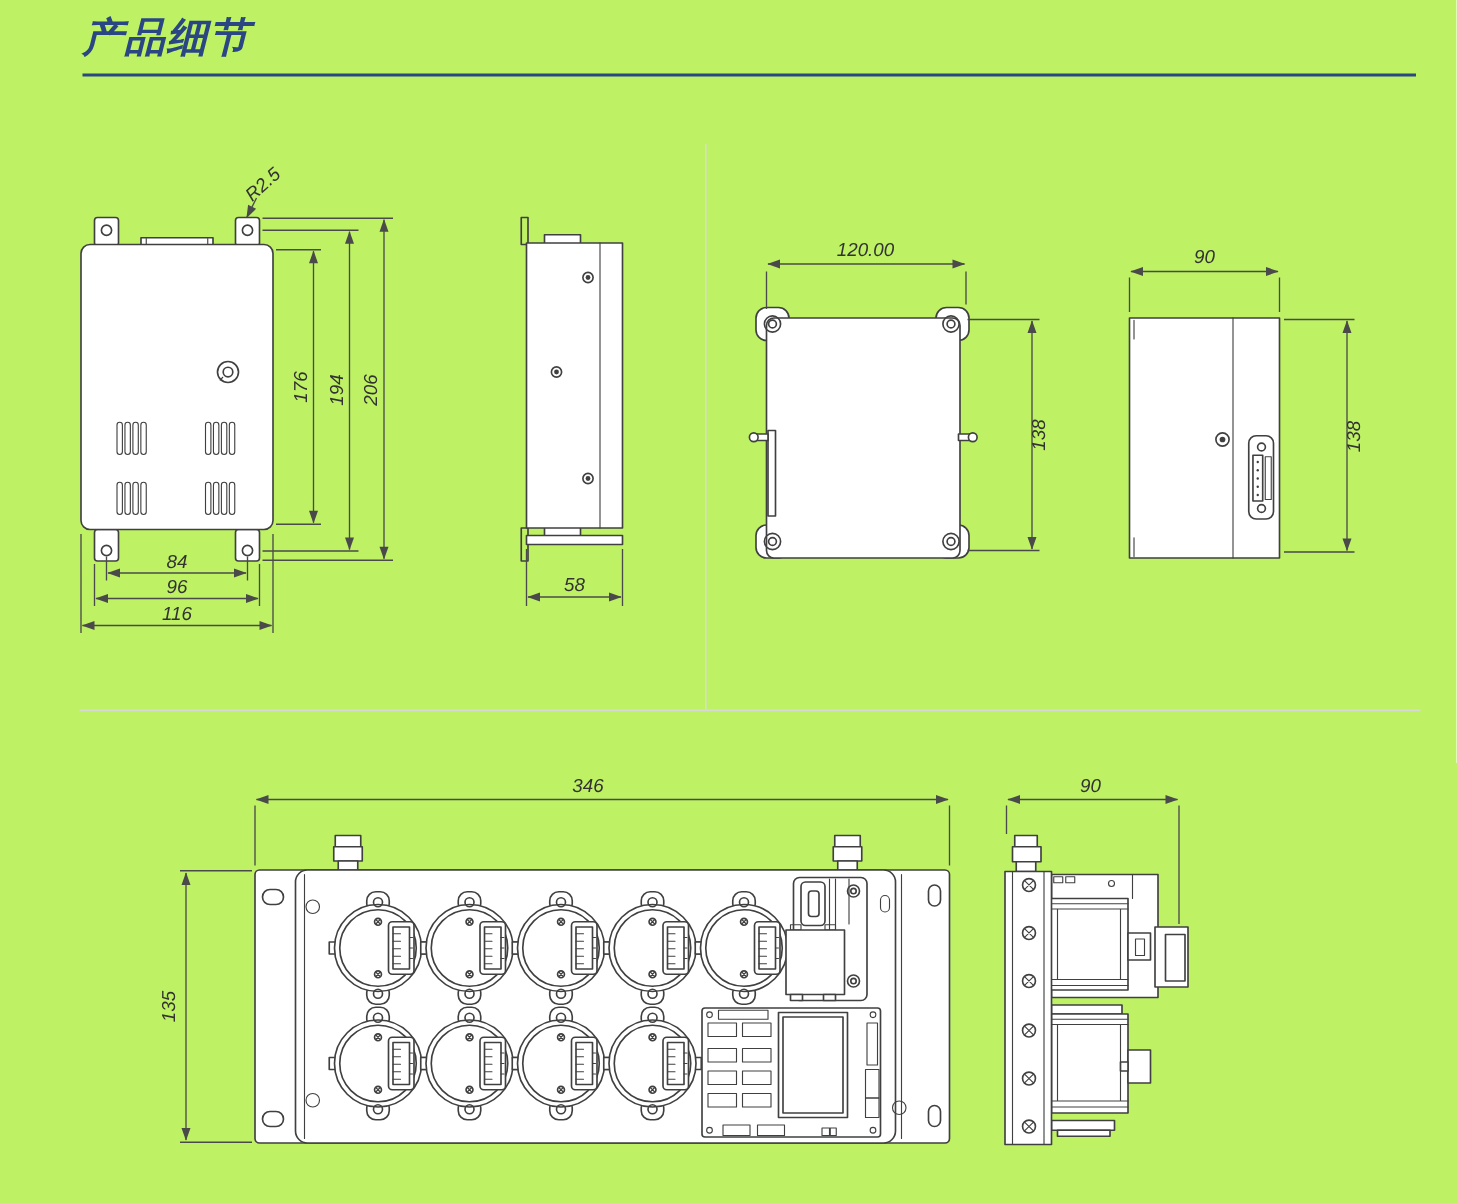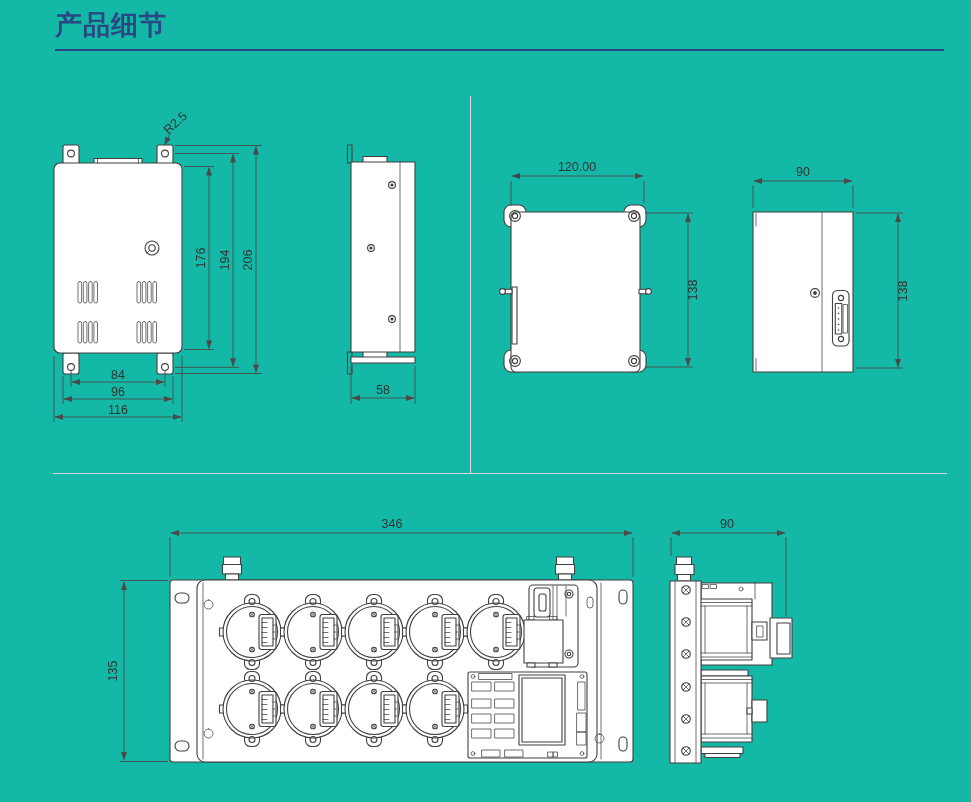--- a/index.html
+++ b/index.html
@@ -1,17 +1,17 @@
 <!DOCTYPE html>
 <html><head>
 <meta charset="utf-8">
 <style>
   html,body{margin:0;padding:0;background:#fff;}
-  #stage{position:relative;width:971px;height:802px;background:#14b8a6;overflow:hidden;
-         font-family:"Liberation Sans",sans-serif;}
+  #stage{position:relative;width:971px;height:802px;background:#bef264;overflow:hidden;
+         font-family:"Liberation Sans",sans-serif;font-style:italic;}
   .title{position:absolute;left:55px;top:7px;font-size:27px;font-weight:700;color:#2a4784;
          letter-spacing:1px;}
   .title-rule{position:absolute;left:55px;top:49px;width:889px;height:2px;background:#2a4784;}
   .vdiv{position:absolute;left:470px;top:96px;width:1px;height:377px;background:#dadada;}
   .hdiv{position:absolute;left:53px;top:473px;width:894px;height:1px;background:#d8d8d8;}
   svg{position:absolute;overflow:visible;}
   .s{stroke:#404040;fill:none;stroke-width:1.1;stroke-linejoin:round;stroke-linecap:round;}
   .sf{stroke:#404040;fill:#ffffff;stroke-width:1.1;stroke-linejoin:round;}
   .thin{stroke-width:0.75;}
   .fillc{fill:#404040;stroke:none;}

